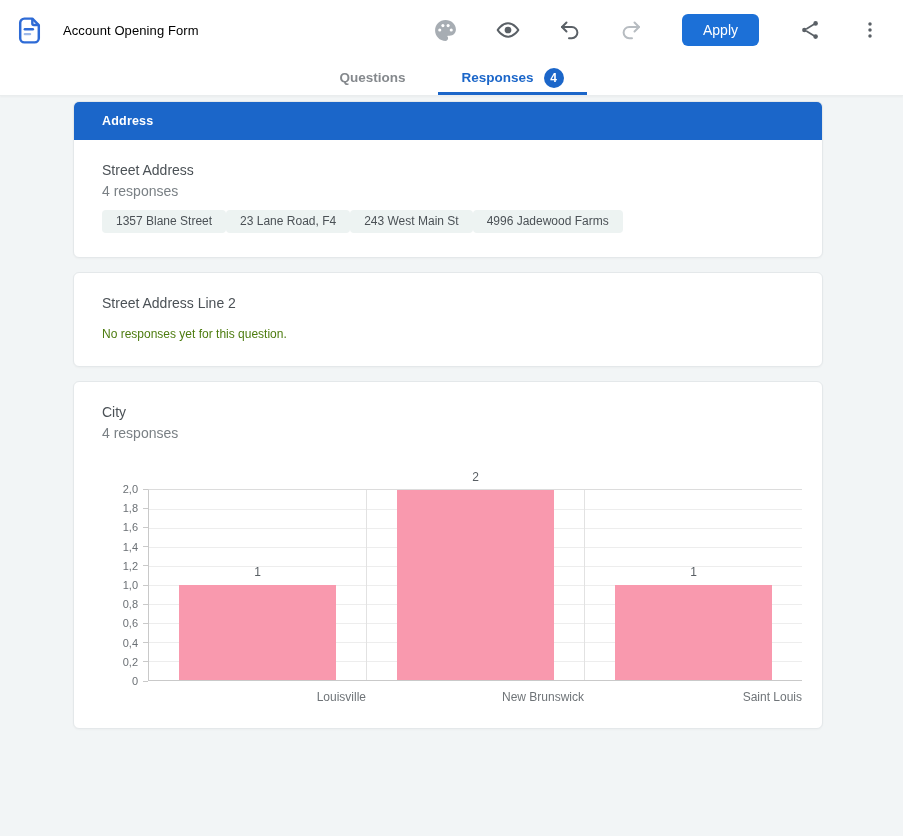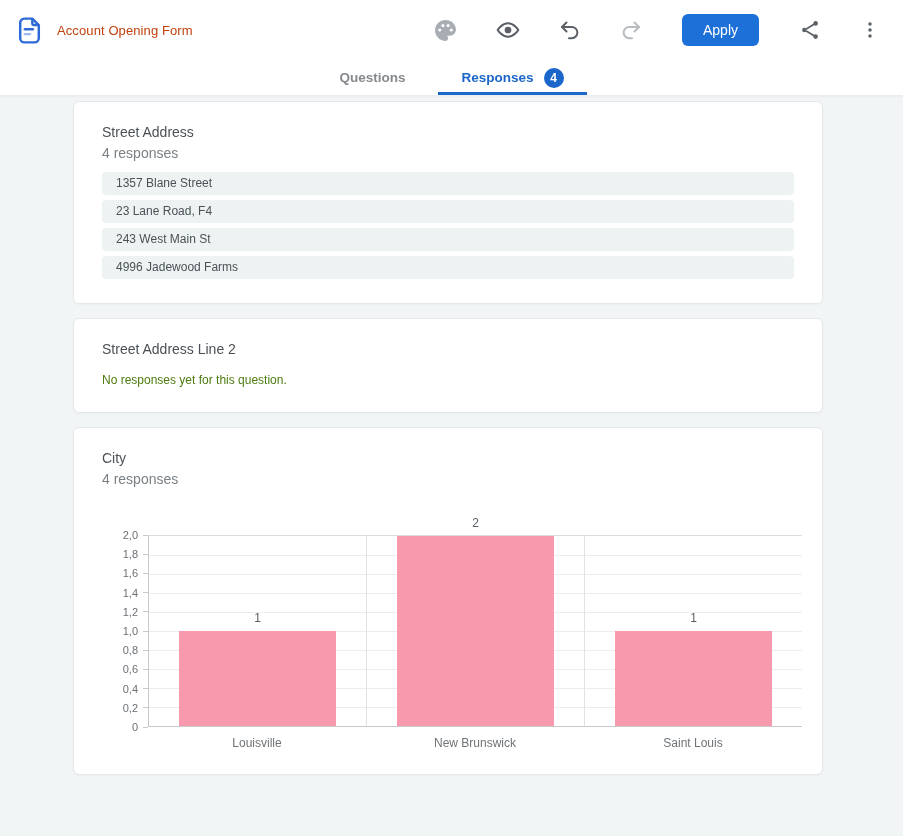--- a/index.html
+++ b/index.html
@@ -9,21 +9,21 @@
     background: #F2F5F6;
     color: #4b5156;
   }
   
   .topbar {
     height: 60px; background: #fff;
     display: flex; align-items: center;
     padding: 0 22px 0 14px;
   }
   .doc-icon { width: 31px; height: 31px; display: inline-flex; }
-  .form-title { margin-left: 12px; font-size: 13px; color: #c2410c; letter-spacing: .1px; }
+  .form-title { margin-left: 18px; font-size: 13px; color: #000000; letter-spacing: .1px; }
   .topbar-actions { margin-left: auto; display: flex; align-items: center; gap: 37px; }
   .icon-btn { background: none; border: none; padding: 0; display: inline-flex; cursor: pointer; }
   .apply-btn {
     background: #1C70D7; color: #fff; border: none; border-radius: 6px;
     font-family: "Liberation Sans", sans-serif;
     font-size: 14px; padding: 8px 21px; cursor: pointer; margin: 0 2px;
   }
   
   .tabbar {
     height: 36px; background: #fff;
@@ -53,21 +53,21 @@
     border: 1px solid #e4e8ea; border-radius: 6px;
     box-shadow: 0 1px 2px rgba(0,0,0,.03);
   }
   .card-header {
     background: #1B66C9; color: #fff; font-size: 12.5px; font-weight: 700;
     padding: 12px 28px; border-radius: 5px 5px 0 0; letter-spacing: .2px;
   }
   .card-body { padding: 22px 28px 24px 28px; }
   .q-title { font-size: 14px; color: #4b5156; line-height: 16px; }
   .q-count { font-size: 14px; color: #7a8085; margin-top: 8px; line-height: 11px; }
-  .answers { margin-top: 13px; display: flex; flex-direction: column; gap: 5px; }
+  .answers { margin-top: 13px; display: flex; flex-direction: row; }
   .answer-row {
     background: #EDF3F2; border-radius: 4px; padding: 5px 14px;
     font-size: 12px; color: #4b5156; line-height: 13px;
   }
   .empty-msg { margin-top: 16px; font-size: 12px; color: #4d7c0f; line-height: 15px; }
   
   .chart { position: relative; margin-top: 50px; padding-left: 46px; margin-right: -8px; }
   .chart-plot {
     position: relative; height: 192px;
     border-left: 1px solid #c9c9c9; border-top: 1px solid #dcdcdc; border-bottom: 1px solid #c9c9c9;
@@ -82,21 +82,21 @@
   .ytick-mark { width: 5px; height: 1px; background: #c9c9c9; display: inline-block; }
   .chart-bars { position: absolute; left: 0; right: 0; top: 0; bottom: 0; display: flex; }
   .bar-slot { flex: 1; position: relative; }
   .bar-slot + .bar-slot { border-left: 1px solid #e2e2e2; }
   .bar { position: absolute; bottom: 0; left: 14%; width: 72%; }
   .bar-value {
     position: absolute; left: 0; right: 0; text-align: center;
     font-size: 12px; color: #595f64; line-height: 14px;
   }
   .chart-x-labels { display: flex; margin-top: 9px; }
-  .x-label { flex: 1; text-align: center; font-size: 12px; color: #6f7478; }
+  .x-label { flex: 1; text-align: right; font-size: 12px; color: #6f7478; }
 </style>
 </head>
 <body>
 
 <div class="topbar">
   <span class="doc-icon">
     <svg viewBox="0 0 24 24" width="31" height="31" fill="none">
       <path d="M14.2 2.8H8a3.2 3.2 0 0 0-3.2 3.2v12A3.2 3.2 0 0 0 8 21.2h8a3.2 3.2 0 0 0 3.2-3.2V7.8l-5-5z" stroke="#2E6BD6" stroke-width="1.9" stroke-linejoin="round"></path>
       <path d="M14.2 2.8v3.8a1.2 1.2 0 0 0 1.2 1.2h3.8" stroke="#2E6BD6" stroke-width="1.9" stroke-linejoin="round"></path>
       <path d="M8.4 11h6.2" stroke="#2E6BD6" stroke-width="1.9" stroke-linecap="round"></path>
@@ -161,20 +161,21 @@
   </div>
   <div class="tab active">
     <span>Responses</span>
     <span class="badge">4</span>
   </div>
 </div>
 
 <div class="content">
 
   <div class="card">
+    <div class="card-header">Address</div>
     <div class="card-body">
       <div class="q-title">Street Address</div>
       <div class="q-count">4 responses</div>
       <div class="answers">
         <div class="answer-row">1357 Blane Street</div>
         <div class="answer-row">23 Lane Road, F4</div>
         <div class="answer-row">243 West Main St</div>
         <div class="answer-row">4996 Jadewood Farms</div>
       </div>
     </div>

